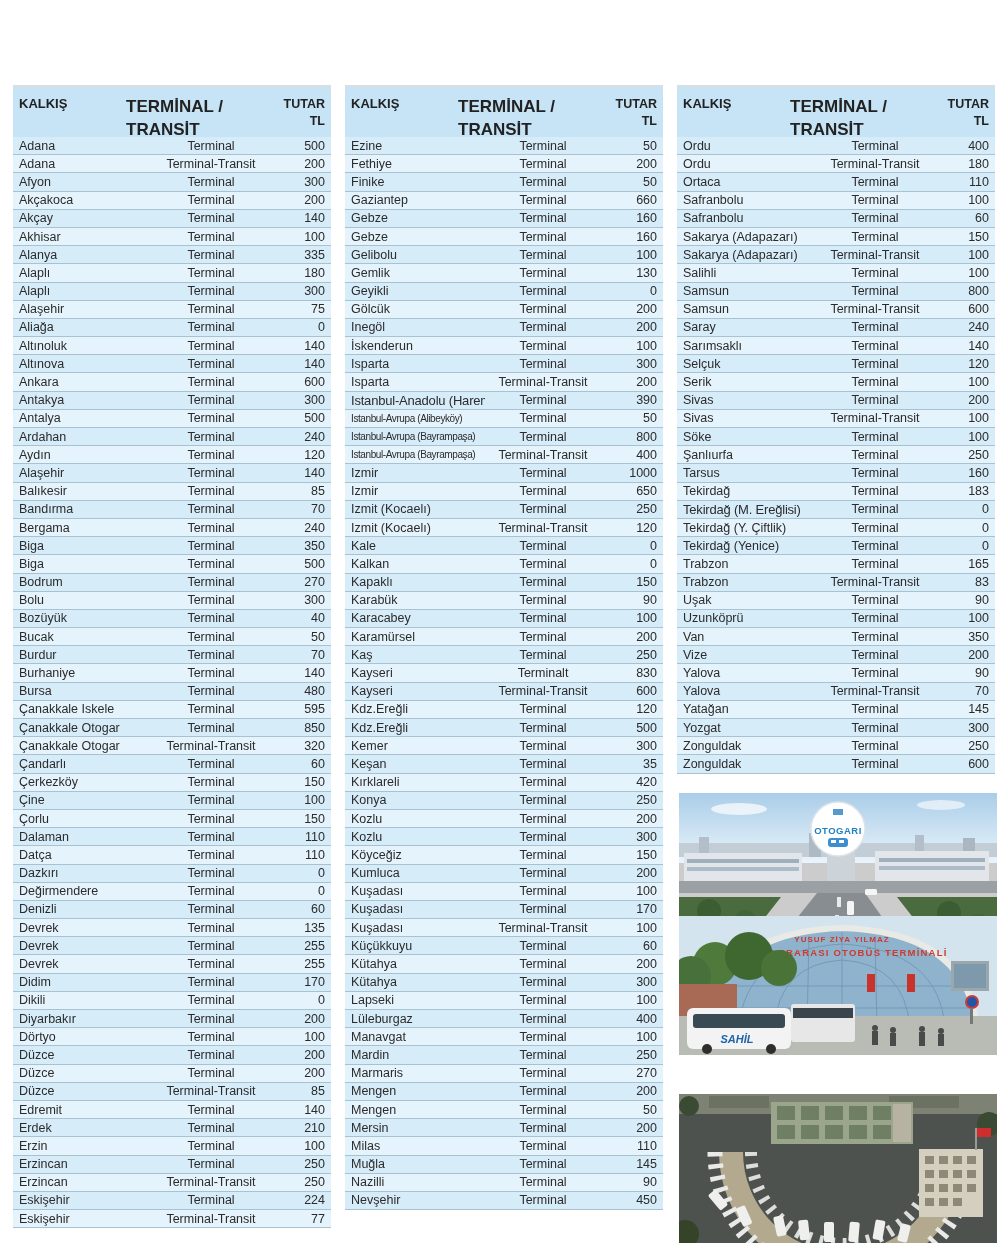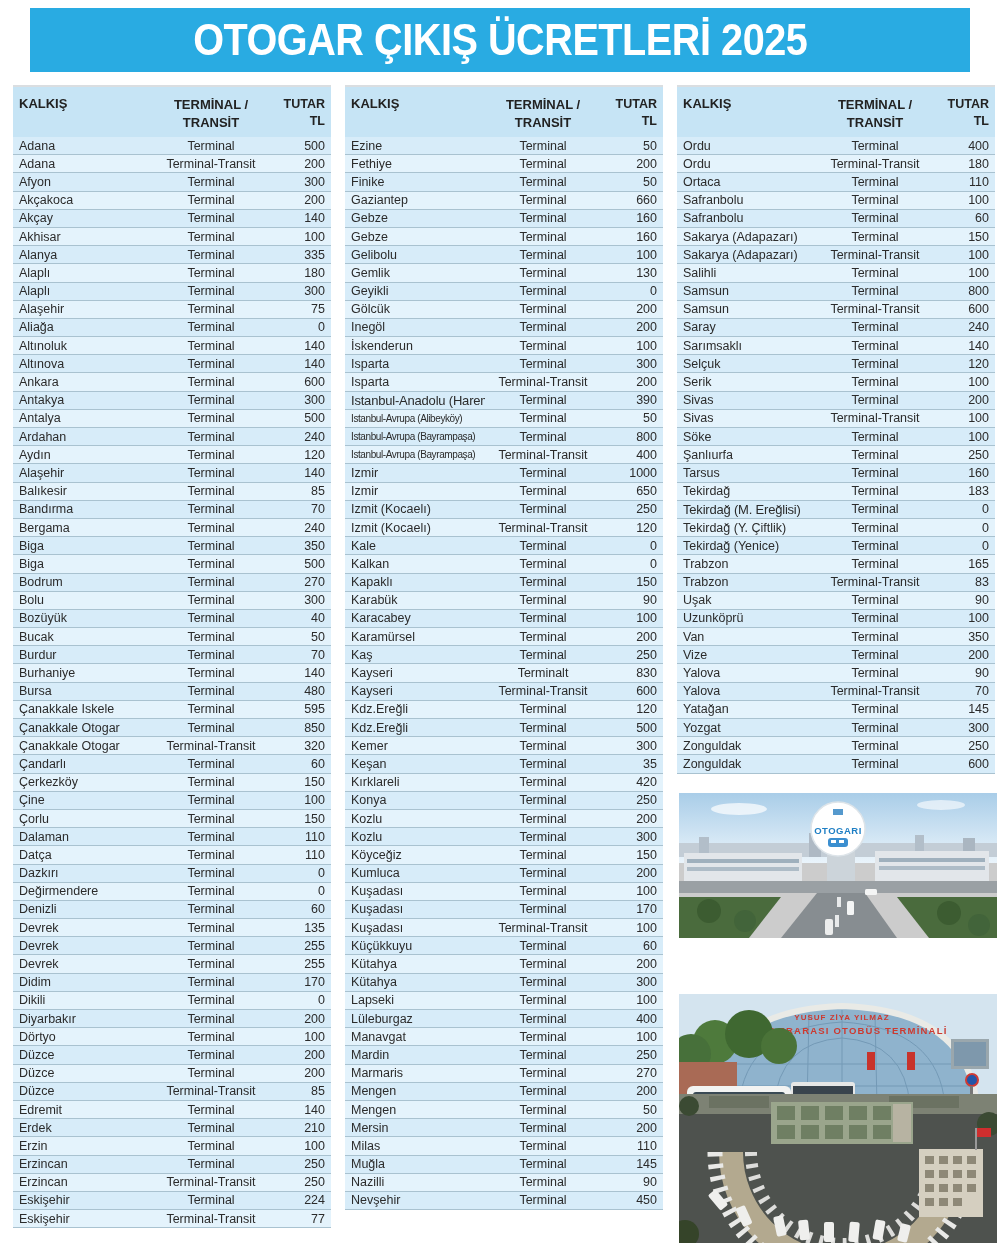--- a/index.html
+++ b/index.html
@@ -10,50 +10,47 @@
   .banner{position:absolute;left:30px;top:8px;width:940px;height:64px;
           display:flex;align-items:center;justify-content:center;}
   .banner .title{color:#ffffff;font-size:44px;font-weight:bold;white-space:nowrap;
           letter-spacing:-0.5px;transform:scaleX(0.9);}
 
   
   .cols{position:absolute;left:13px;top:85px;display:flex;gap:14px;}
   .col{width:318px;}
   .thead{background:#c6e4f5;border-top:2px solid #dadee1;height:52px;box-sizing:border-box;
          display:grid;grid-template-columns:1fr 116px 56px;padding:9px 6px 4px;
-         font-weight:bold;color:#222;}
+         font-weight:bold;color:#222;gap:27px;}
   .thead .h1{font-size:13px;line-height:1.25;}
-  .thead .h2{text-align:center;font-size:13px;line-height:1.35;}
+  .thead .h2{font-size:17px;line-height:1.35;}
   .thead .h3{text-align:right;font-size:12.5px;line-height:1.35;}
   .row{display:grid;grid-template-columns:1fr 116px 56px;height:18.2px;box-sizing:border-box;
        align-items:center;font-size:12.5px;color:#2b2b2b;
        border-bottom:1px solid #a9c2d0;padding:0 6px;}
   .row:nth-child(odd){background:#d7ecf9;}
   .row:nth-child(even){background:#e4f3fc;}
   .c-k{white-space:nowrap;overflow:hidden;}
   .c-t{text-align:center;white-space:nowrap;}
   .c-v{text-align:right;}
   .row.long  .c-k{font-size:13px;letter-spacing:-0.2px;}
   .row.xlong .c-k{font-size:10px;letter-spacing:-0.4px;}
 
   
   .photo{position:absolute;left:679px;width:318px;overflow:hidden;background:#ccc;}
   #photo1{top:793px;height:145px;}
-  #photo2{top:994px;height:104px;}
+  #photo2{top:916px;height:139px;}
   #photo3{top:1094px;height:149px;}
   .photo svg{display:block;}
 </style>
 </head>
 <body>
 
 <div class="page">
 
-  <div class="banner" id="banner" style="background:#29abe2;">
-    <div class="title">OTOGAR ÇIKIŞ ÜCRETLERİ 2025</div>
-  </div>
 
   <div class="cols">
 
     <div class="col">
       <div class="thead">
         <div class="h1">KALKIŞ</div>
         <div class="h2">
           <div>TERMİNAL /</div>
           <div>TRANSİT</div>
         </div>

